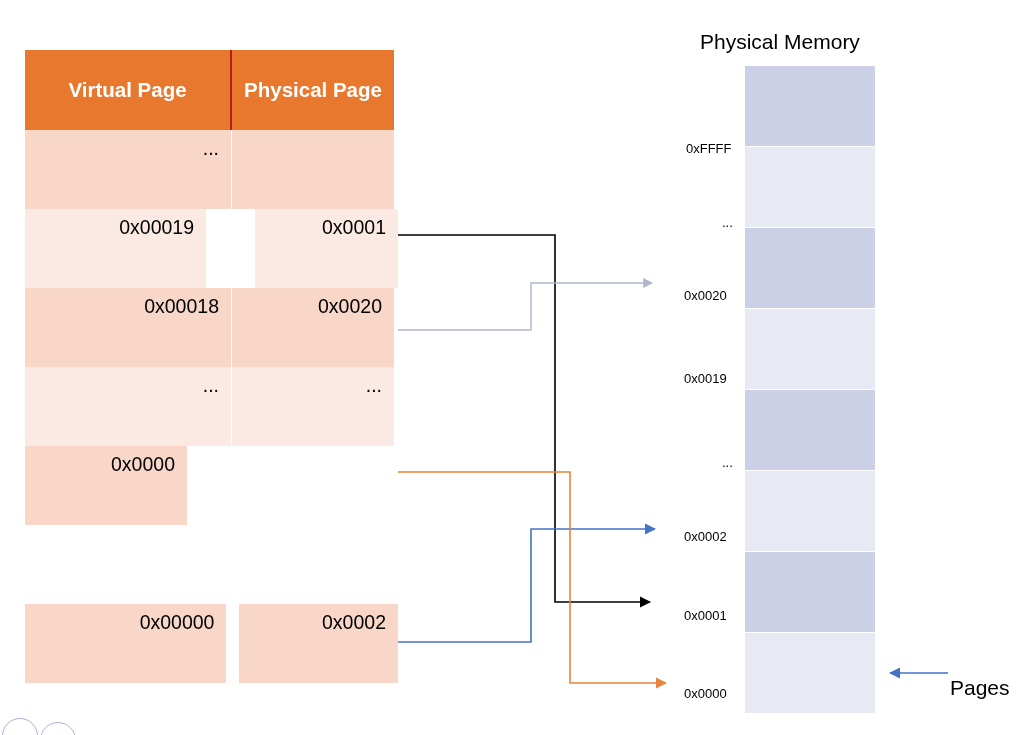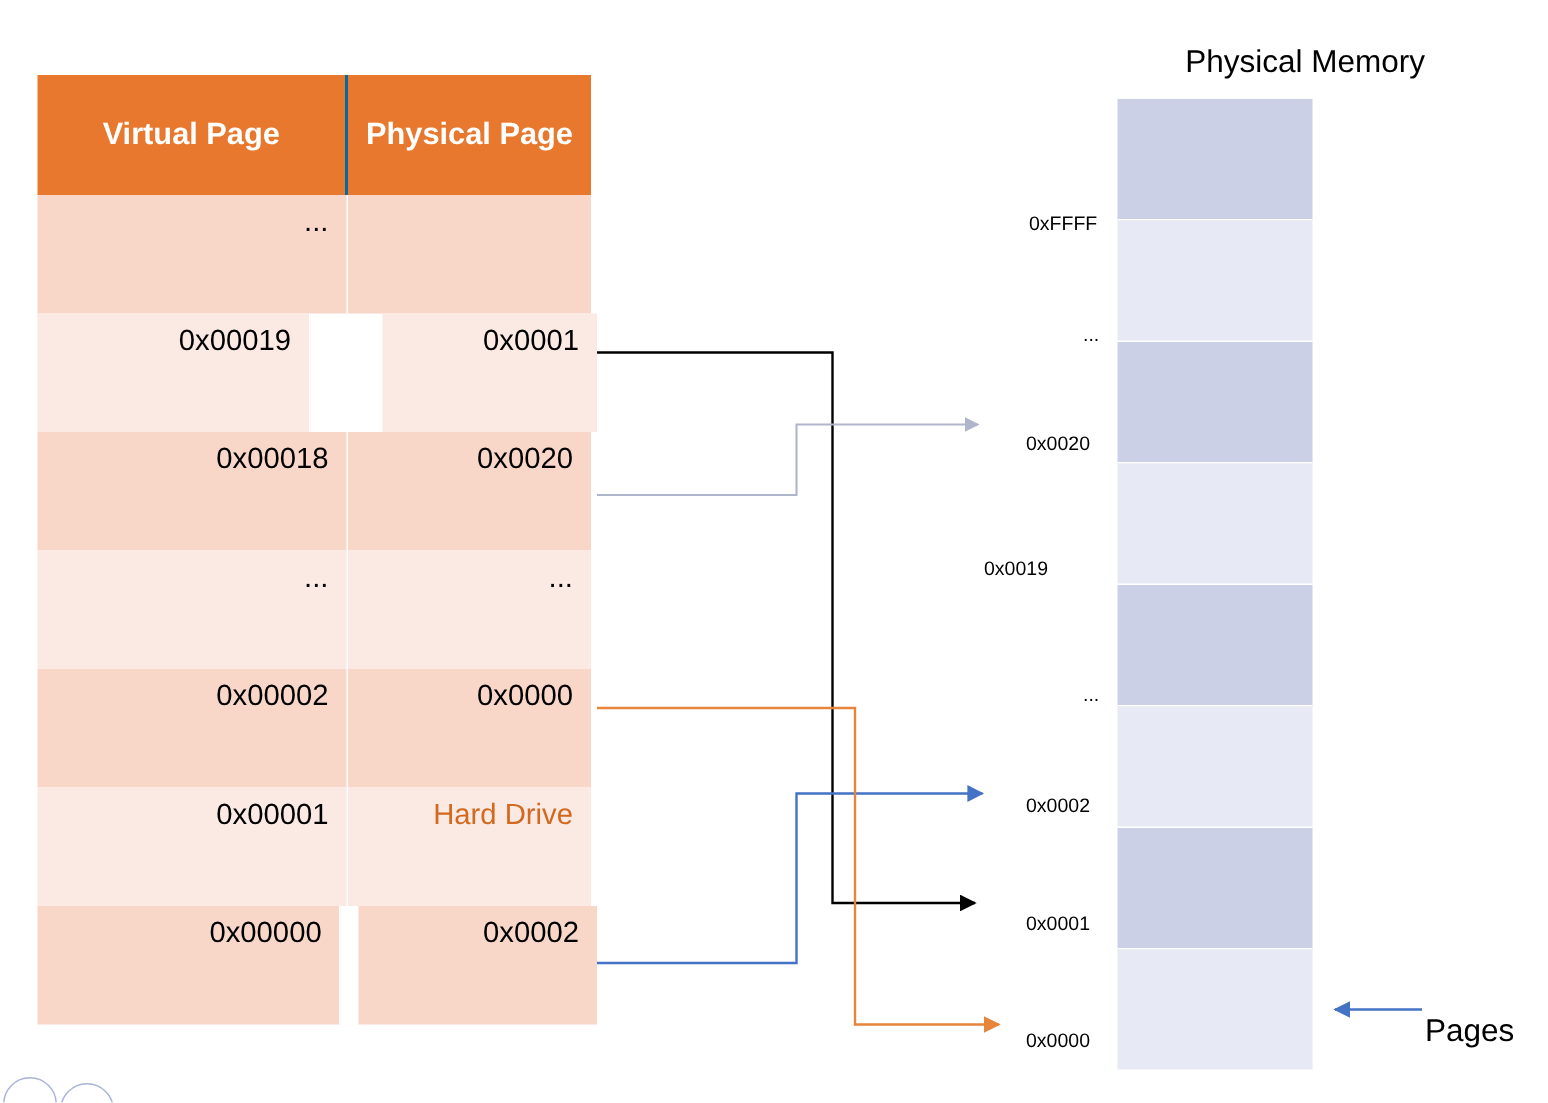--- a/index.html
+++ b/index.html
@@ -48,34 +48,34 @@
   }
   .pt-row.header .pt-cell {
     background: #E8782E;
     color: #ffffff;
     font-weight: bold;
     font-size: 20.5px;
     align-items: center;
     justify-content: center;
     padding: 0;
   }
-  .pt-row.header .pt-cell.col-virtual { border-right: 2px solid #0369a1; }
+  .pt-row.header .pt-cell.col-virtual { border-right: 2px solid #b91c1c; }
   .pt-row.band-dark .pt-cell { background: #F8D6C8; }
   .pt-row.band-light .pt-cell { background: #FBEAE4; }
   .pt-row.body .pt-cell.col-virtual { border-right: 1px solid #ffffff; }
   .pt-row.body { border-bottom: 1px solid #ffffff; }
   .pt-cell.hard-drive { color: #D2691E; }
 
   
   #pm-title {
     position: absolute;
     left: 700px;
     top: 30px;
     width: 250px;
-    text-align: right;
+    text-align: left;
     font-size: 21px;
     color: #000000;
   }
   .pm-block {
     position: absolute;
     left: 745px;
     width: 130px;
     box-sizing: border-box;
     border-bottom: 1px solid #ffffff;
   }
@@ -151,28 +151,23 @@
       <div class="pt-cell col-virtual">0x00018</div>
       <div class="pt-cell col-physical">0x0020</div>
     </div>
 
     <div class="pt-row body band-light" style="top:317px;height:79px;">
       <div class="pt-cell col-virtual">...</div>
       <div class="pt-cell col-physical">...</div>
     </div>
 
     <div class="pt-row body band-dark" style="top:396px;height:79px;">
-      <div class="pt-cell col-virtual">0x00002</div>
       <div class="pt-cell col-physical">0x0000</div>
     </div>
 
-    <div class="pt-row body band-light" style="top:475px;height:79px;">
-      <div class="pt-cell col-virtual">0x00001</div>
-      <div class="pt-cell col-physical hard-drive">Hard Drive</div>
-    </div>
 
     <div class="pt-row body band-dark" style="top:554px;height:79px;gap:12px;">
       <div class="pt-cell col-virtual">0x00000</div>
       <div class="pt-cell col-physical">0x0002</div>
     </div>
 
   </div>
 
   <div id="pm-title">Physical Memory</div>
 
@@ -181,21 +176,21 @@
   <div class="pm-block dark" style="top:228px; height:81px;"></div>
   <div class="pm-block light" style="top:309px; height:81px;"></div>
   <div class="pm-block dark" style="top:390px; height:81px;"></div>
   <div class="pm-block light" style="top:471px; height:81px;"></div>
   <div class="pm-block dark" style="top:552px; height:81px;"></div>
   <div class="pm-block light" style="top:633px; height:81px;"></div>
 
   <div class="pm-label" style="left:686px; top:141px;">0xFFFF</div>
   <div class="pm-label" style="left:722px; top:215px;">...</div>
   <div class="pm-label" style="left:684px; top:288px;">0x0020</div>
-  <div class="pm-label" style="left:656px; top:371px;">0x0019</div>
+  <div class="pm-label" style="left:684px; top:371px;">0x0019</div>
   <div class="pm-label" style="left:722px; top:455px;">...</div>
   <div class="pm-label" style="left:684px; top:529px;">0x0002</div>
   <div class="pm-label" style="left:684px; top:608px;">0x0001</div>
   <div class="pm-label" style="left:684px; top:686px;">0x0000</div>
 
   <svg id="wires" viewBox="0 0 1032 735" xmlns="http://www.w3.org/2000/svg">
     <defs>
       <marker id="arrow-gray" viewBox="0 0 10 10" refX="9" refY="5" markerWidth="7" markerHeight="7" orient="auto">
         <path d="M 0 0 L 10 5 L 0 10 z" fill="#AFB6CC"></path>
       </marker>

